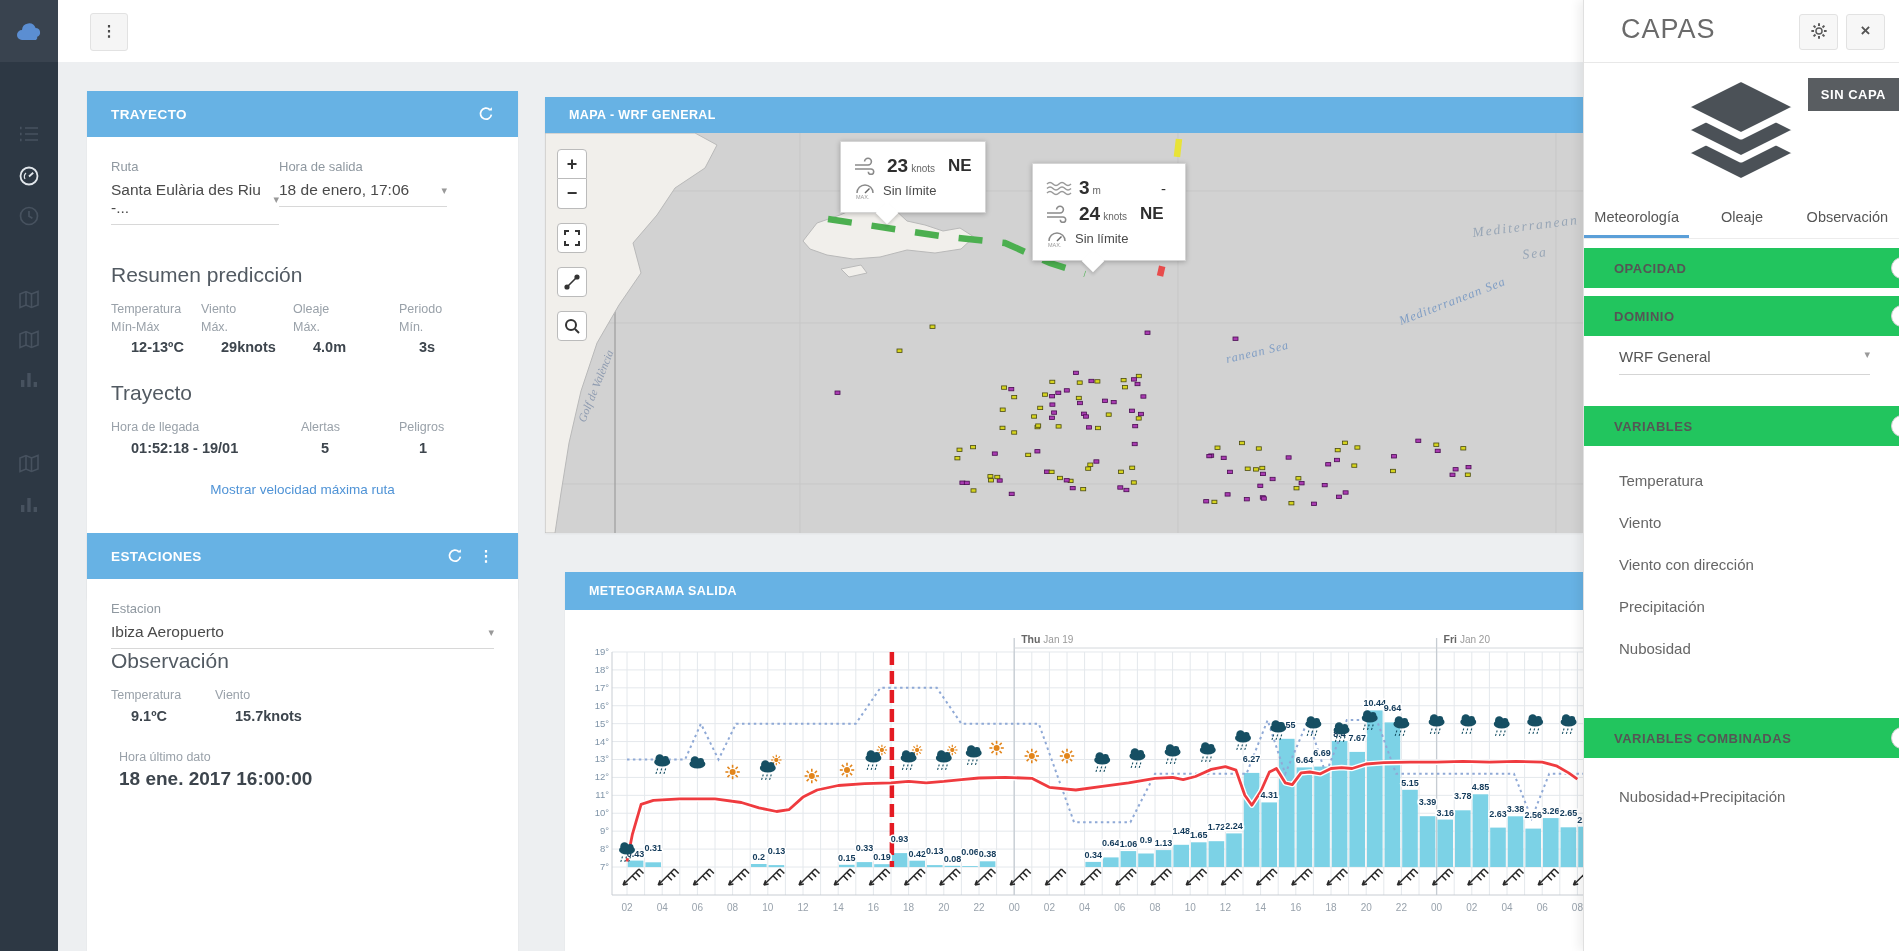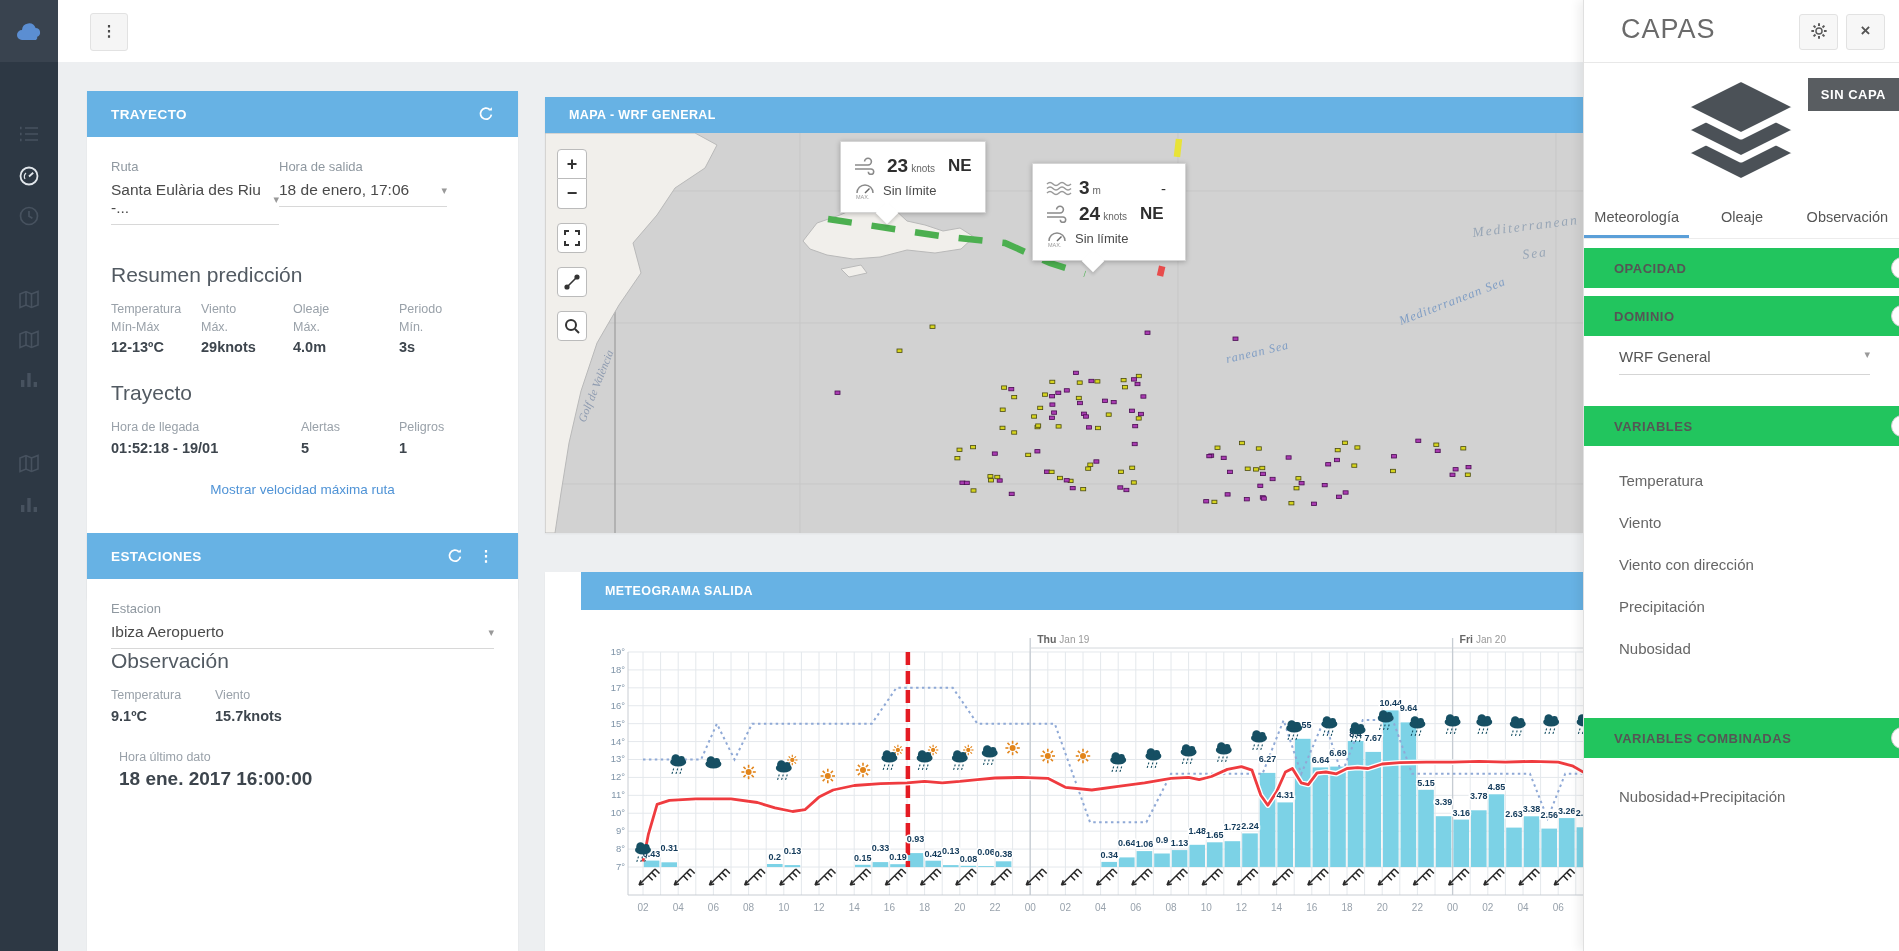--- a/index.html
+++ b/index.html
@@ -25,21 +25,21 @@
   .phead .hdots{font-size:15px;cursor:pointer;font-weight:bold;}
   .phead.small{height:36px;font-size:12.5px;}
   .pbody{padding:22px 24px;}
   .flabel{font-size:13px;color:#8f98a0;margin-bottom:7px;}
   .fval{font-size:15.5px;color:#4a4a4a;border-bottom:1px solid #d8d8d8;padding-bottom:7px;
     display:flex;align-items:center;cursor:pointer;}
   .fval .caret{margin-left:auto;color:#999;font-size:11px;}
   .h2{font-size:21px;color:#525a62;font-weight:normal;margin:0 0 14px 0;}
   .stats{display:grid;margin-bottom:26px;}
   .stats .slabel{font-size:12.5px;color:#99a1a9;line-height:1.4;}
-  .stats .sval{font-size:14.5px;font-weight:bold;color:#3d454d;margin-top:3px;}
+  .stats .sval{font-size:14.5px;font-weight:bold;color:#3d454d;margin-top:3px;margin-left:20px;}
   .bluelink{display:block;text-align:center;color:#4f93d6;font-size:13.5px;text-decoration:none;
     margin-top:26px;cursor:pointer;}
   
   #trayecto{left:87px;top:91px;width:431px;height:508px;}
   #estaciones{left:87px;top:533px;width:431px;height:418px;}
   .fields{display:flex;margin-bottom:38px;}
   .fields .field{width:168px;}
   
   #mapa{left:545px;top:97px;width:1038px;height:436px;}
   #map-area{position:relative;width:1038px;height:400px;background:#d2d2d2;overflow:hidden;}
@@ -58,21 +58,21 @@
   #tt1:after{left:38px;}
   #tt2{left:487px;top:30px;width:126px;}
   #tt2:after{left:52px;}
   .trow{display:flex;align-items:center;gap:7px;margin:4px 0;}
   .trow .bignum{font-size:19px;font-weight:bold;color:#2e2e2e;}
   .trow .unit{font-size:10px;color:#666;margin-left:-4px;margin-top:5px;}
   .trow .dir{font-size:17px;font-weight:bold;color:#2e2e2e;margin-left:6px;}
   .trow .dash{font-size:15px;color:#333;margin-left:auto;margin-right:6px;}
   .trow .limit{font-size:13px;color:#4a4a4a;}
   
-  #meteo{left:545px;top:572px;width:1038px;height:379px;padding-left:36px;}
+  #meteo{left:565px;top:572px;width:1038px;height:379px;}
   #meteo-svg{display:block;background:#fff;}
   
   #capas{position:absolute;left:1583px;top:0;width:316px;height:951px;background:#fff;z-index:10;
     border-left:1px solid #e0e0e0;box-shadow:-4px 0 10px rgba(0,0,0,.07);}
   #capas-title{position:absolute;left:37px;top:14px;font-size:27px;color:#6a6a6a;letter-spacing:1px;}
   .cap-btn{position:absolute;top:14px;width:37px;height:34px;background:#f7f7f7;border:1px solid #e2e2e2;
     border-radius:3px;cursor:pointer;text-align:center;color:#555;}
   #gear-btn{left:215px;}
   #close-btn{left:262px;font-size:17px;font-weight:bold;line-height:32px;}
   #cap-sep{position:absolute;left:0;top:62px;width:316px;border-top:1px solid #e8e8e8;}

